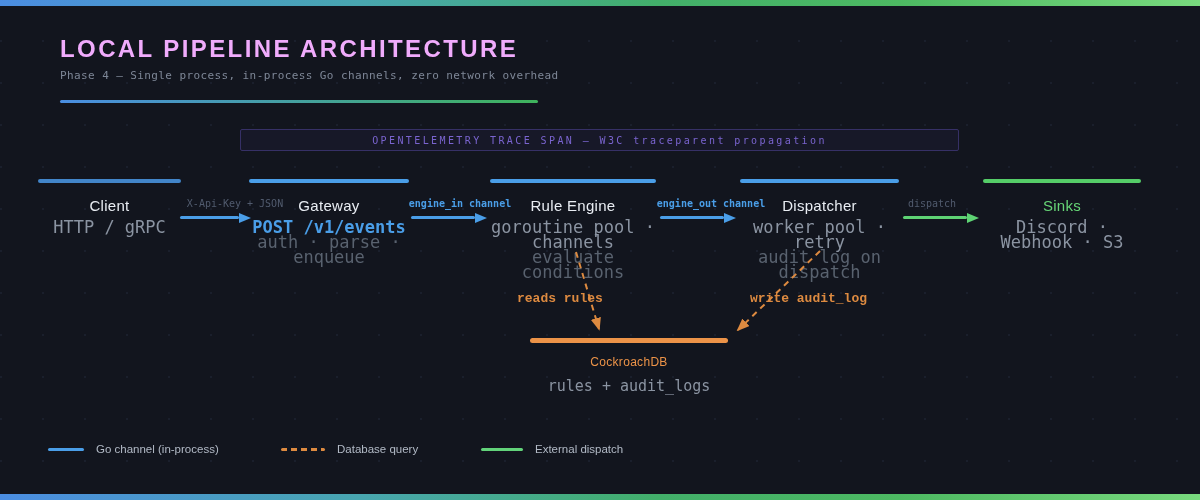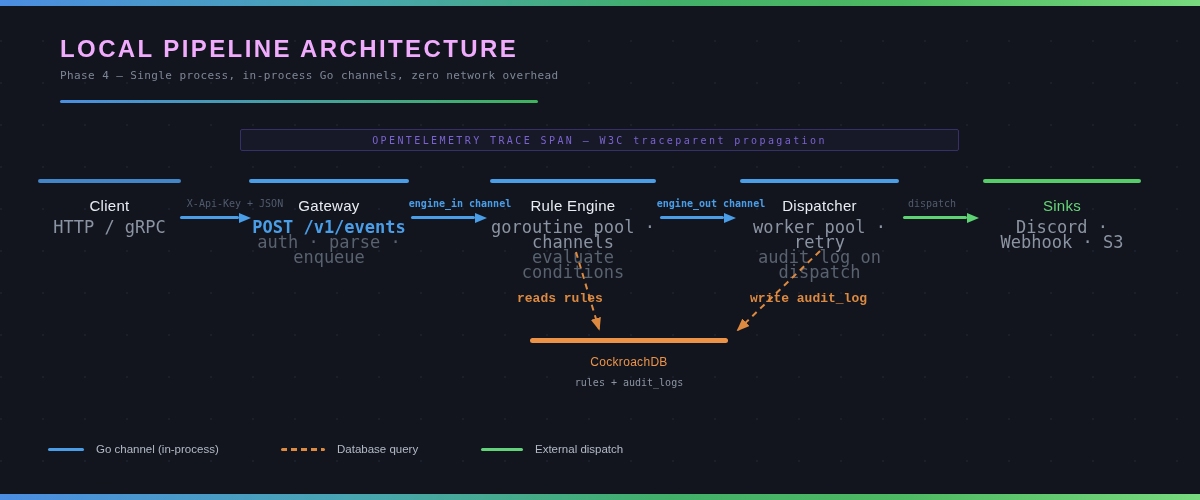--- a/index.html
+++ b/index.html
@@ -58,21 +58,21 @@
     border-left:12px solid #4a9ee8; border-top:5.5px solid transparent; border-bottom:5.5px solid transparent; }
   .arrow.a1 { left:180px; width:59px; }
   .arrow.a2 { left:411px; width:64px; }
   .arrow.a3 { left:660px; width:64px; }
   .arrow.a4 { left:903px; width:64px; background:#5ed374; }
   .arrow.a4::after { border-left-color:#5ed374; }
 
   .db { position:absolute; left:530px; top:338px; width:198px; text-align:center; }
   .db .bar { height:5px; border-radius:2.5px; background:#ec9348; margin-bottom:12px; }
   .db .ntitle { font-size:12px; color:#ec9348; letter-spacing:.3px; margin-bottom:8px; }
-  .db .sub { font-family:"DejaVu Sans Mono",monospace; font-size:10px; color:#8b94a2; }
+  .db .sub { font-family:"DejaVu Sans Mono",monospace; font-size:15px; color:#8b94a2; }
 
   .dbsvg { position:absolute; left:0; top:0; pointer-events:none; }
   .db-edge-label { position:absolute; font-family:Liberation Mono, monospace;
     font-size:13px; font-weight:bold; color:#dd8a40; white-space:nowrap; }
   .db-edge-label.read { left:517px; top:291px; }
   .db-edge-label.write { left:750px; top:291px; }
 
   .legend-item { position:absolute; top:442px; height:14px; display:flex; align-items:center; }
   .legend-swatch { display:inline-block; width:36px; height:3px; border-radius:1.5px; margin-right:12px; }
   .legend-swatch.sw-blue { background:#4a9ee8; }

